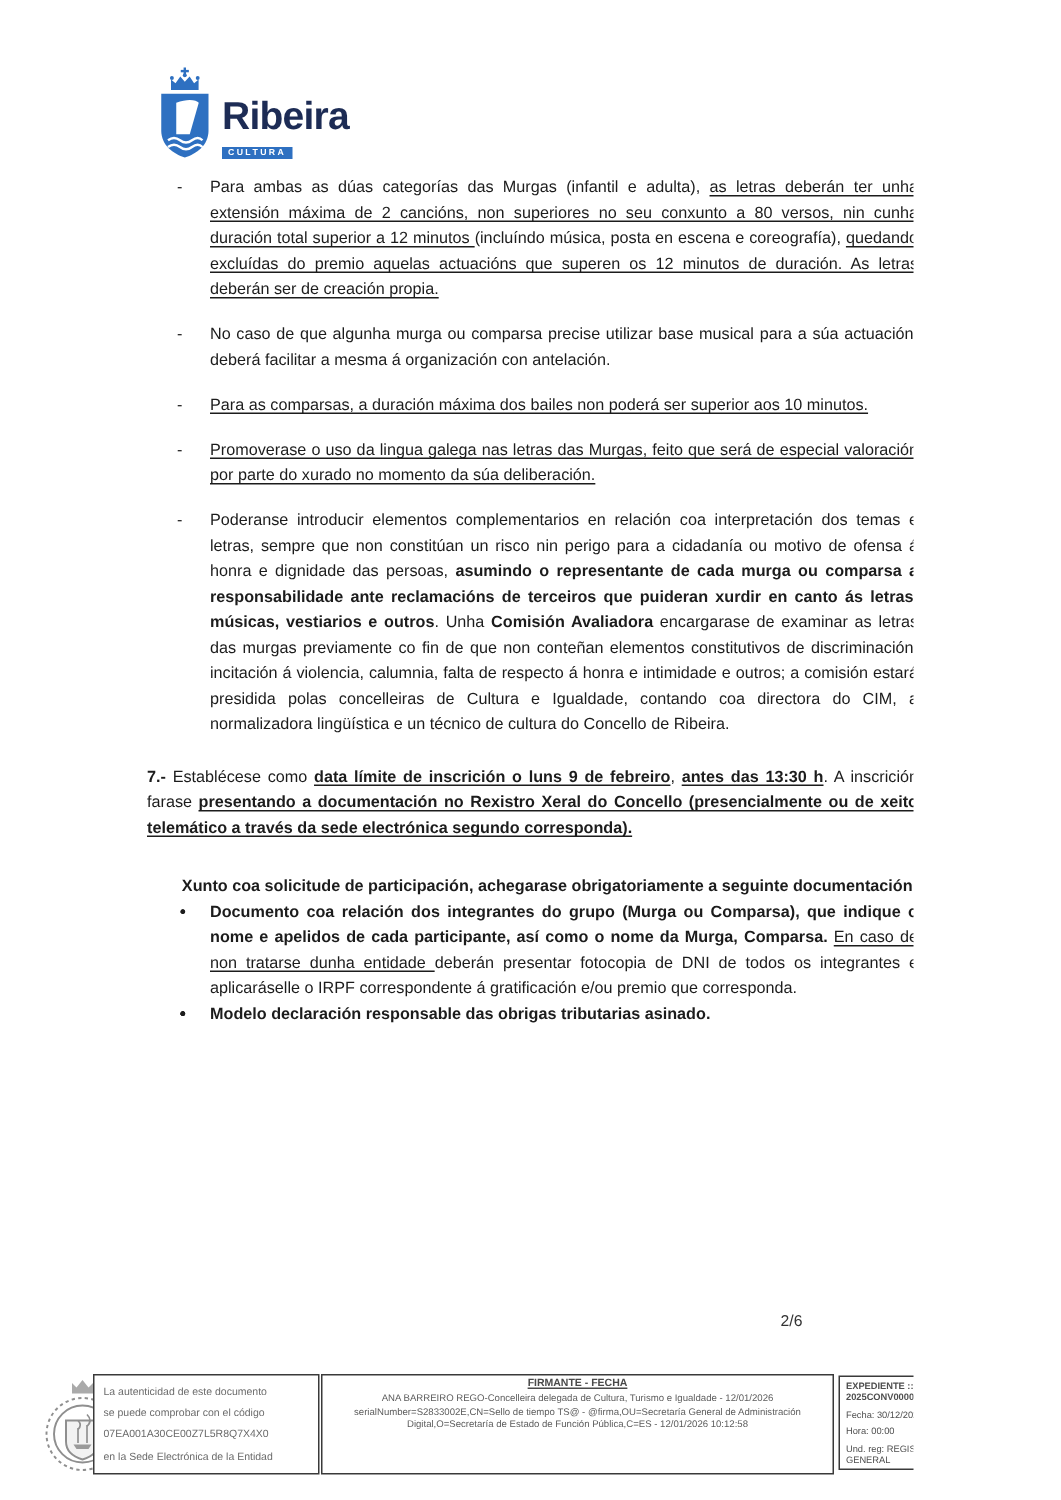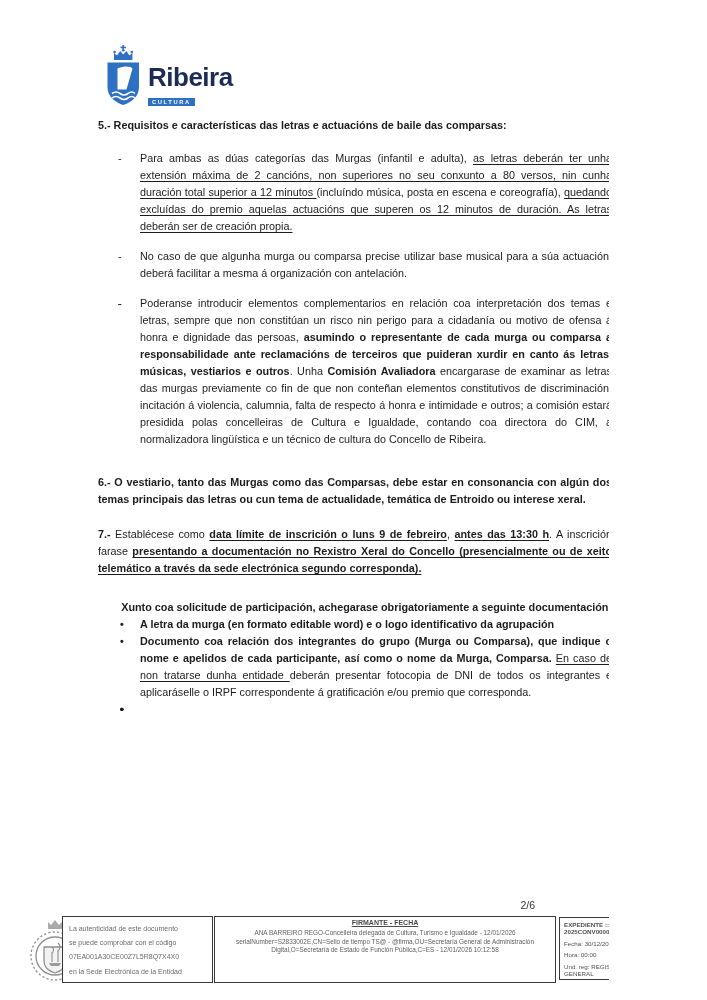--- a/index.html
+++ b/index.html
@@ -23,21 +23,21 @@
   .ditem > .mark { position:absolute; left:20px; }
   .s6 { font-weight:700; margin-top:26px; }
   .s7 { margin-top:18px; }
   .intro { font-weight:700; margin-top:22px; text-align:right; }
   .bitem { position:relative; padding-left:42px; }
   .bitem > .mark { position:absolute; left:22px; font-weight:700; }
   .b { font-weight:700; }
   .u { text-decoration:underline; text-underline-offset:2px; }
   .bold-item { font-weight:700; }
   
-  .pagenum { position:absolute; top:875px; right:74px; font-size:10.5px; color:#333;margin-top:24px; }
+  .pagenum { position:absolute; top:875px; right:74px; font-size:10.5px; color:#333; }
   .csv { position:absolute; left:652px; top:931px; width:170px; font-size:6.5px; color:#555;
          transform:rotate(-90deg); transform-origin:0 0; letter-spacing:0.4px; white-space:nowrap; }
   
   .seal { position:absolute; left:28px; top:917px; }
   .fbox { position:absolute; border:1px solid #3a3a3a; color:#666; background:#fff; }
   .verify-box { left:62px; top:916px; width:151px; height:67px; padding:5px 6px;
                 font-size:7px; line-height:14.2px; color:#6b6b6b; }
   .signer-box { left:214px; top:916px; width:342px; height:67px; padding:2px 4px;
                 text-align:center; font-size:6.4px; line-height:8.4px; color:#5d5d5d; }
   .signer-head { font-weight:700; text-decoration:underline; font-size:7px; color:#4a4a4a; margin-bottom:2px; }
@@ -70,72 +70,72 @@
       <path d="M7,49.5 q4,-3 8,0 q4,3 8,0 q4,-3 7,0" stroke="#ffffff" stroke-width="1.6" fill="none"></path>
       <path d="M7,54 q4,-3 8,0 q4,3 8,0 q4,-3 7,0" stroke="#ffffff" stroke-width="1.6" fill="none"></path>
     </svg>
     <div class="logo-text">
       <div class="brand">Ribeira</div>
       <div class="cultura">CULTURA</div>
     </div>
   </div>
 
   <div class="content">
-    <p class="h5head">5.- Requisitos e características das letras e actuacións de baile das comparsas:</p>
 
     <div class="ditem">
       <span class="mark">-</span>
       <span>Para ambas as dúas categorías das Murgas (infantil e adulta), </span><span class="u">as letras deberán ter unha extensión máxima de 2 cancións, non superiores no seu conxunto a 80 versos, nin cunha duración total superior a 12 minutos </span><span>(incluíndo música, posta en escena e coreografía), </span><span class="u">quedando excluídas do premio aquelas actuacións que superen os 12 minutos de duración. As letras deberán ser de creación propia.</span>
     </div>
 
     <div class="ditem">
       <span class="mark">-</span>
       <span>No caso de que algunha murga ou comparsa precise utilizar base musical para a súa actuación, deberá facilitar a mesma á organización con antelación.</span>
     </div>
 
     <div class="ditem">
       <span class="mark">-</span>
+      <span class="u">Para as comparsas, a duración máxima dos bailes non poderá ser superior aos 10 minutos.</span>
     </div>
 
     <div class="ditem">
       <span class="mark">-</span>
+      <span class="u">Promoverase o uso da lingua galega nas letras das Murgas, feito que será de especial valoración por parte do xurado no momento da súa deliberación.</span>
     </div>
 
     <div class="ditem" style="margin-bottom:0;">
       <span class="mark">-</span>
       <span>Poderanse introducir elementos complementarios en relación coa interpretación dos temas e letras, sempre que non constitúan un risco nin perigo para a cidadanía ou motivo de ofensa á honra e dignidade das persoas, </span><span class="b">asumindo o representante de cada murga ou comparsa a responsabilidade ante reclamacións de terceiros que puideran xurdir en canto ás letras, músicas, vestiarios e outros</span><span>.  Unha </span><span class="b">Comisión Avaliadora</span><span> encargarase de examinar as letras das murgas previamente co fin de que non conteñan elementos constitutivos de discriminación, incitación á violencia, calumnia, falta de respecto á honra e intimidade e outros; a comisión estará presidida polas concelleiras de Cultura e Igualdade, contando coa directora do CIM, a normalizadora lingüística e un técnico de cultura do Concello de Ribeira.</span>
     </div>
 
-    <p class="s6">6.- O vestiario, tanto das Murgas como das Comparsas, debe estar en consonancia con algún dos temas principais das letras ou cun tema de actualidade, temática de Entroido ou interese xeral.</p>
 
     <p class="s7">
       <span class="b">7.-</span><span> Establécese como </span><span class="b u">data límite de inscrición o luns 9 de febreiro</span><span>, </span><span class="b u">antes das 13:30 h</span><span>. A inscrición farase </span><span class="b u">presentando a documentación no Rexistro Xeral do Concello (presencialmente ou de xeito telemático a través da sede electrónica segundo corresponda).</span>
     </p>
 
     <p class="intro">Xunto coa solicitude de participación, achegarase obrigatoriamente a seguinte documentación:</p>
 
     <div class="bitem bold-item">
       <span class="mark">•</span>
-      <span>A letra da murga (en formato editable word) e o logo identificativo da agrupación</span>
     </div>
     <div class="bitem">
       <span class="mark">•</span>
       <span class="b">Documento coa relación dos integrantes do grupo (Murga ou Comparsa), que indique o nome e apelidos de cada participante, así como o nome da Murga, Comparsa. </span><span class="u">En caso de non tratarse dunha entidade </span><span>deberán presentar fotocopia de DNI de todos os integrantes e aplicaráselle o IRPF correspondente á gratificación e/ou premio que corresponda.</span>
     </div>
     <div class="bitem bold-item">
       <span class="mark">•</span>
     </div>
     <div class="bitem bold-item">
       <span class="mark">•</span>
     </div>
     <div class="bitem bold-item">
       <span class="mark">•</span>
     </div>
     <div class="bitem bold-item">
       <span class="mark">•</span>
+      <span>Modelo declaración responsable das obrigas tributarias asinado.</span>
     </div>
   </div>
 
   <div class="pagenum">2/6</div>
   <div class="csv">CSV: 07EA001A30CE00Z7L5R8Q7X4X0</div>
 
   <svg class="seal" width="54" height="68" viewBox="0 0 54 68">
     <g stroke="#8f8f8f" fill="none" stroke-width="1.3">
       <path d="M20,12 L20,5 L23,8 L27,3 L31,8 L34,5 L34,12 Z" fill="#aaaaaa" stroke="none"></path>
       <circle cx="27" cy="39" r="24" stroke-dasharray="2.2,2.2"></circle>

